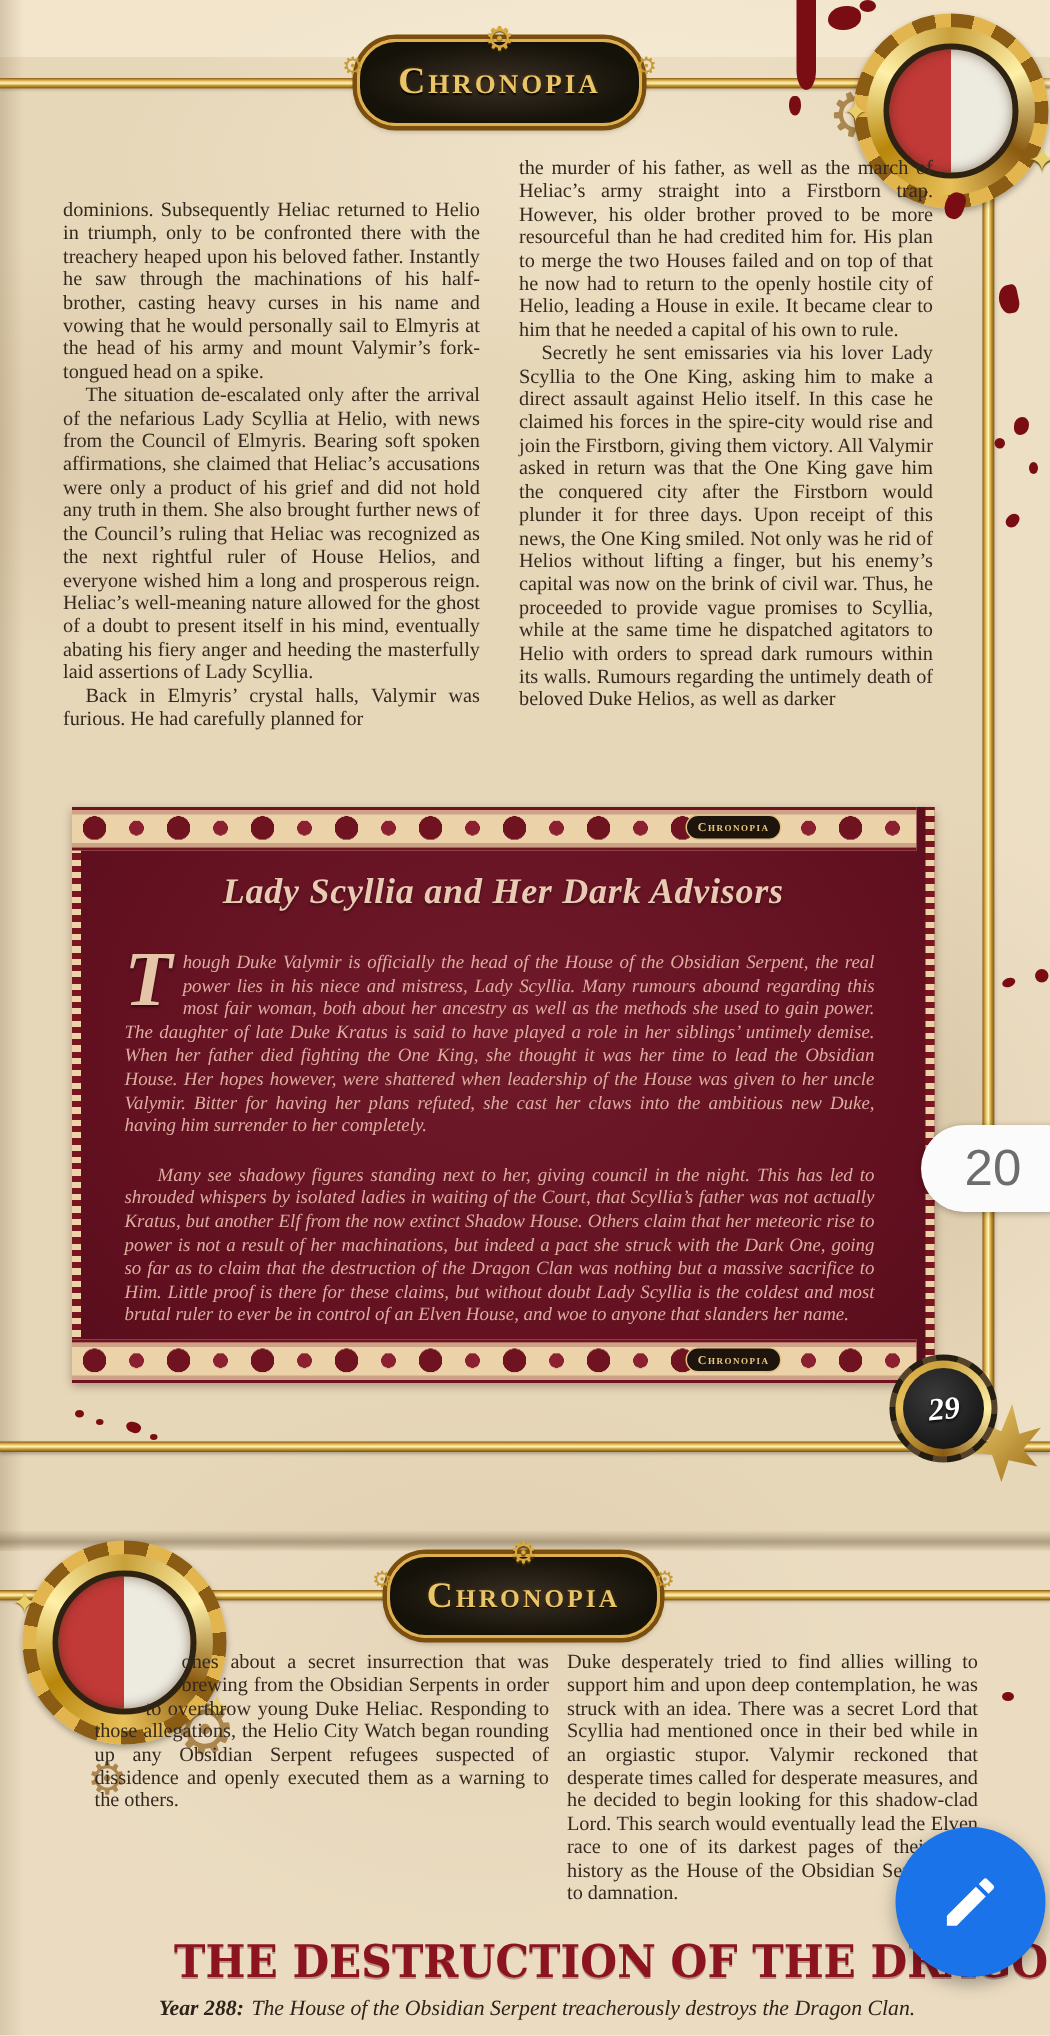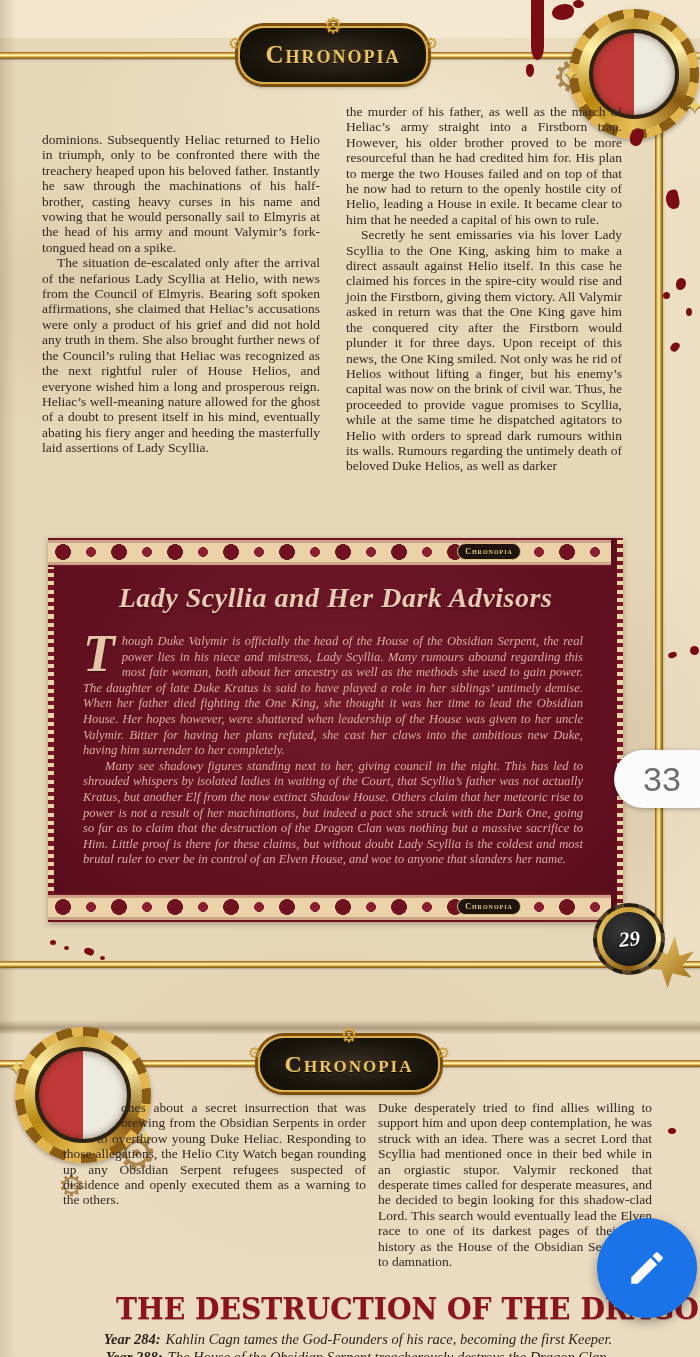--- a/index.html
+++ b/index.html
@@ -68,26 +68,26 @@
       radial-gradient(circle 2px at 43px 12px,#ecd2a8 97%,transparent);
     background-size:56px 25px;
     border-top:2px solid #701320;border-bottom:2px solid #701320;
     box-shadow:inset 0 3px 0 rgba(112,19,32,.25),inset 0 -3px 0 rgba(112,19,32,.25);}
   .band.top{top:0;}
   .band.bottom{bottom:0;}
   .band-logo{position:absolute;right:16%;top:3px;height:15px;padding:0 7px;display:flex;align-items:center;
     background:#1c140d;border:1px solid #e0c080;border-radius:9px;color:#e8c880;font-size:8px;
     letter-spacing:1px;font-variant-caps:small-caps;font-weight:bold;}
   .box-title{position:absolute;left:0;width:100%;top:44px;text-align:center;
-    font-style:italic;font-weight:bold;font-size:28px;color:#e8cbb2;letter-spacing:.5px;
+    font-style:italic;font-weight:bold;font-size:24px;color:#e8cbb2;letter-spacing:.5px;
     text-shadow:0 1px 2px rgba(0,0,0,.4);}
   .box-text{position:absolute;left:29px;top:96px;width:500px;color:#dcae9f;
     font-style:italic;font-size:12.6px;line-height:15.6px;text-align:justify;}
   .box-text p{margin:0;}
-  .box-text p + p{margin-top:0;text-indent:22px;font-style:italic;}
+  .box-text p + p{margin-top:17px;text-indent:22px;font-style:italic;}
   .dropcap{float:left;font-size:52px;line-height:40px;padding-right:7px;color:#e5c5a8;
     font-style:italic;font-weight:bold;text-shadow:0 1px 2px rgba(0,0,0,.5);}
 
   
   .pagenum-badge{position:absolute;left:600px;top:910px;width:58px;height:58px;}
   .pagenum-badge .gearback{position:absolute;inset:-7px;border-radius:50%;
     background:repeating-conic-gradient(#241d12 0 16deg,#54432a 16deg 32deg);}
   .pagenum-badge .goldring{position:absolute;inset:-3px;border-radius:50%;
     background:conic-gradient(#c9a03a,#fff0a8,#8a5a10,#e8c05a,#c9a03a);}
   .pagenum-badge .disc{position:absolute;inset:2px;border-radius:50%;
@@ -164,20 +164,21 @@
       <div class="teeth"></div>
       <div class="ring"></div>
       <div class="inner"></div>
       <span class="spark" style="left:-16px;top:44px;font-size:20px;">✦</span>
       <span class="spark" style="right:-14px;bottom:10px;font-size:22px;">✦</span>
     </div>
 
     <div class="col" style="left:42px;top:104px;width:278px;margin-top:28px;">
       <p>dominions. Subsequently Heliac returned to Helio in triumph, only to be confronted there with the treachery heaped upon his beloved father. Instantly he saw through the machinations of his half-brother, casting heavy curses in his name and vowing that he would personally sail to Elmyris at the head of his army and mount Valymir’s fork-tongued head on a spike.</p>
       <p class="indent">The situation de-escalated only after the arrival of the nefarious Lady Scyllia at Helio, with news from the Council of Elmyris. Bearing soft spoken affirmations, she claimed that Heliac’s accusations were only a product of his grief and did not hold any truth in them. She also brought further news of the Council’s ruling that Heliac was recognized as the next rightful ruler of House Helios, and everyone wished him a long and prosperous reign. Heliac’s well-meaning nature allowed for the ghost of a doubt to present itself in his mind, eventually abating his fiery anger and heeding the masterfully laid assertions of Lady Scyllia.</p>
+      <p class="indent">Back in Elmyris’ crystal halls, Valymir was furious. He had carefully planned for</p>
     </div>
     <div class="col" style="left:346px;top:104px;width:276px;">
       <p>the murder of his father, as well as the march of Heliac’s army straight into a Firstborn trap. However, his older brother proved to be more resourceful than he had credited him for. His plan to merge the two Houses failed and on top of that he now had to return to the openly hostile city of Helio, leading a House in exile. It became clear to him that he needed a capital of his own to rule.</p>
       <p class="indent">Secretly he sent emissaries via his lover Lady Scyllia to the One King, asking him to make a direct assault against Helio itself. In this case he claimed his forces in the spire-city would rise and join the Firstborn, giving them victory. All Valymir asked in return was that the One King gave him the conquered city after the Firstborn would plunder it for three days. Upon receipt of this news, the One King smiled. Not only was he rid of Helios without lifting a finger, but his enemy’s capital was now on the brink of civil war. Thus, he proceeded to provide vague promises to Scyllia, while at the same time he dispatched agitators to Helio with orders to spread dark rumours within its walls. Rumours regarding the untimely death of beloved Duke Helios, as well as darker</p>
     </div>
 
     <div class="redbox">
       <div class="band top">
         <div class="band-logo">Chronopia</div>
       </div>
@@ -229,23 +230,20 @@
       <div class="float-sp sp2"></div>
       <p>ones about a secret insurrection that was brewing from the Obsidian Serpents in order to overthrow young Duke Heliac. Responding to those allegations, the Helio City Watch began rounding up any Obsidian Serpent refugees suspected of dissidence and openly executed them as a warning to the others.</p>
     </div>
     <div class="col" style="left:378px;top:1100px;width:274px;">
       <p>Duke desperately tried to find allies willing to support him and upon deep contemplation, he was struck with an idea. There was a secret Lord that Scyllia had mentioned once in their bed while in an orgiastic stupor. Valymir reckoned that desperate times called for desperate measures, and he decided to begin looking for this shadow-clad Lord. This search would eventually lead the Elven race to one of its darkest pages of their long history as the House of the Obsidian Serpent fell to damnation.</p>
     </div>
 
     <div class="section-heading">THE DESTRUCTION OF THE DRAGON CLAN</div>
 
     <div class="timeline">
-      <div>
-        <span class="yr">Year 284:</span><span class="tx">Kahlin Cagn tames the God-Founders of his race, becoming the first Keeper.</span>
-      </div>
       <div>
         <span class="yr">Year 288:</span><span class="tx">The House of the Obsidian Serpent treacherously destroys the Dragon Clan.</span>
       </div>
     </div>
   </section>
 
   <div class="blood b-drip"></div>
   <div class="blood b-drop1"></div>
   <div class="blood b-blob1"></div>
   <div class="blood b-blob2"></div>
@@ -257,21 +255,21 @@
   <div class="blood b-r6"></div>
   <div class="blood b-r7"></div>
   <div class="blood b-r8"></div>
   <div class="blood b-d1"></div>
   <div class="blood b-d2"></div>
   <div class="blood b-d3"></div>
   <div class="blood b-d4"></div>
   <div class="blood b-p29"></div>
 
   <div class="page-pill">
-    <span>33</span>
+    <span>20</span>
   </div>
   <div class="fab">
     <svg width="42" height="42" viewBox="0 0 24 24">
       <path fill="#ffffff" d="M3 17.25V21h3.75L17.81 9.94l-3.75-3.75L3 17.25zM20.71 7.04a1 1 0 0 0 0-1.41l-2.34-2.34a1 1 0 0 0-1.41 0l-1.83 1.83 3.75 3.75 1.83-1.83z"></path>
     </svg>
   </div>
 
 </div>
 
 </body></html>

